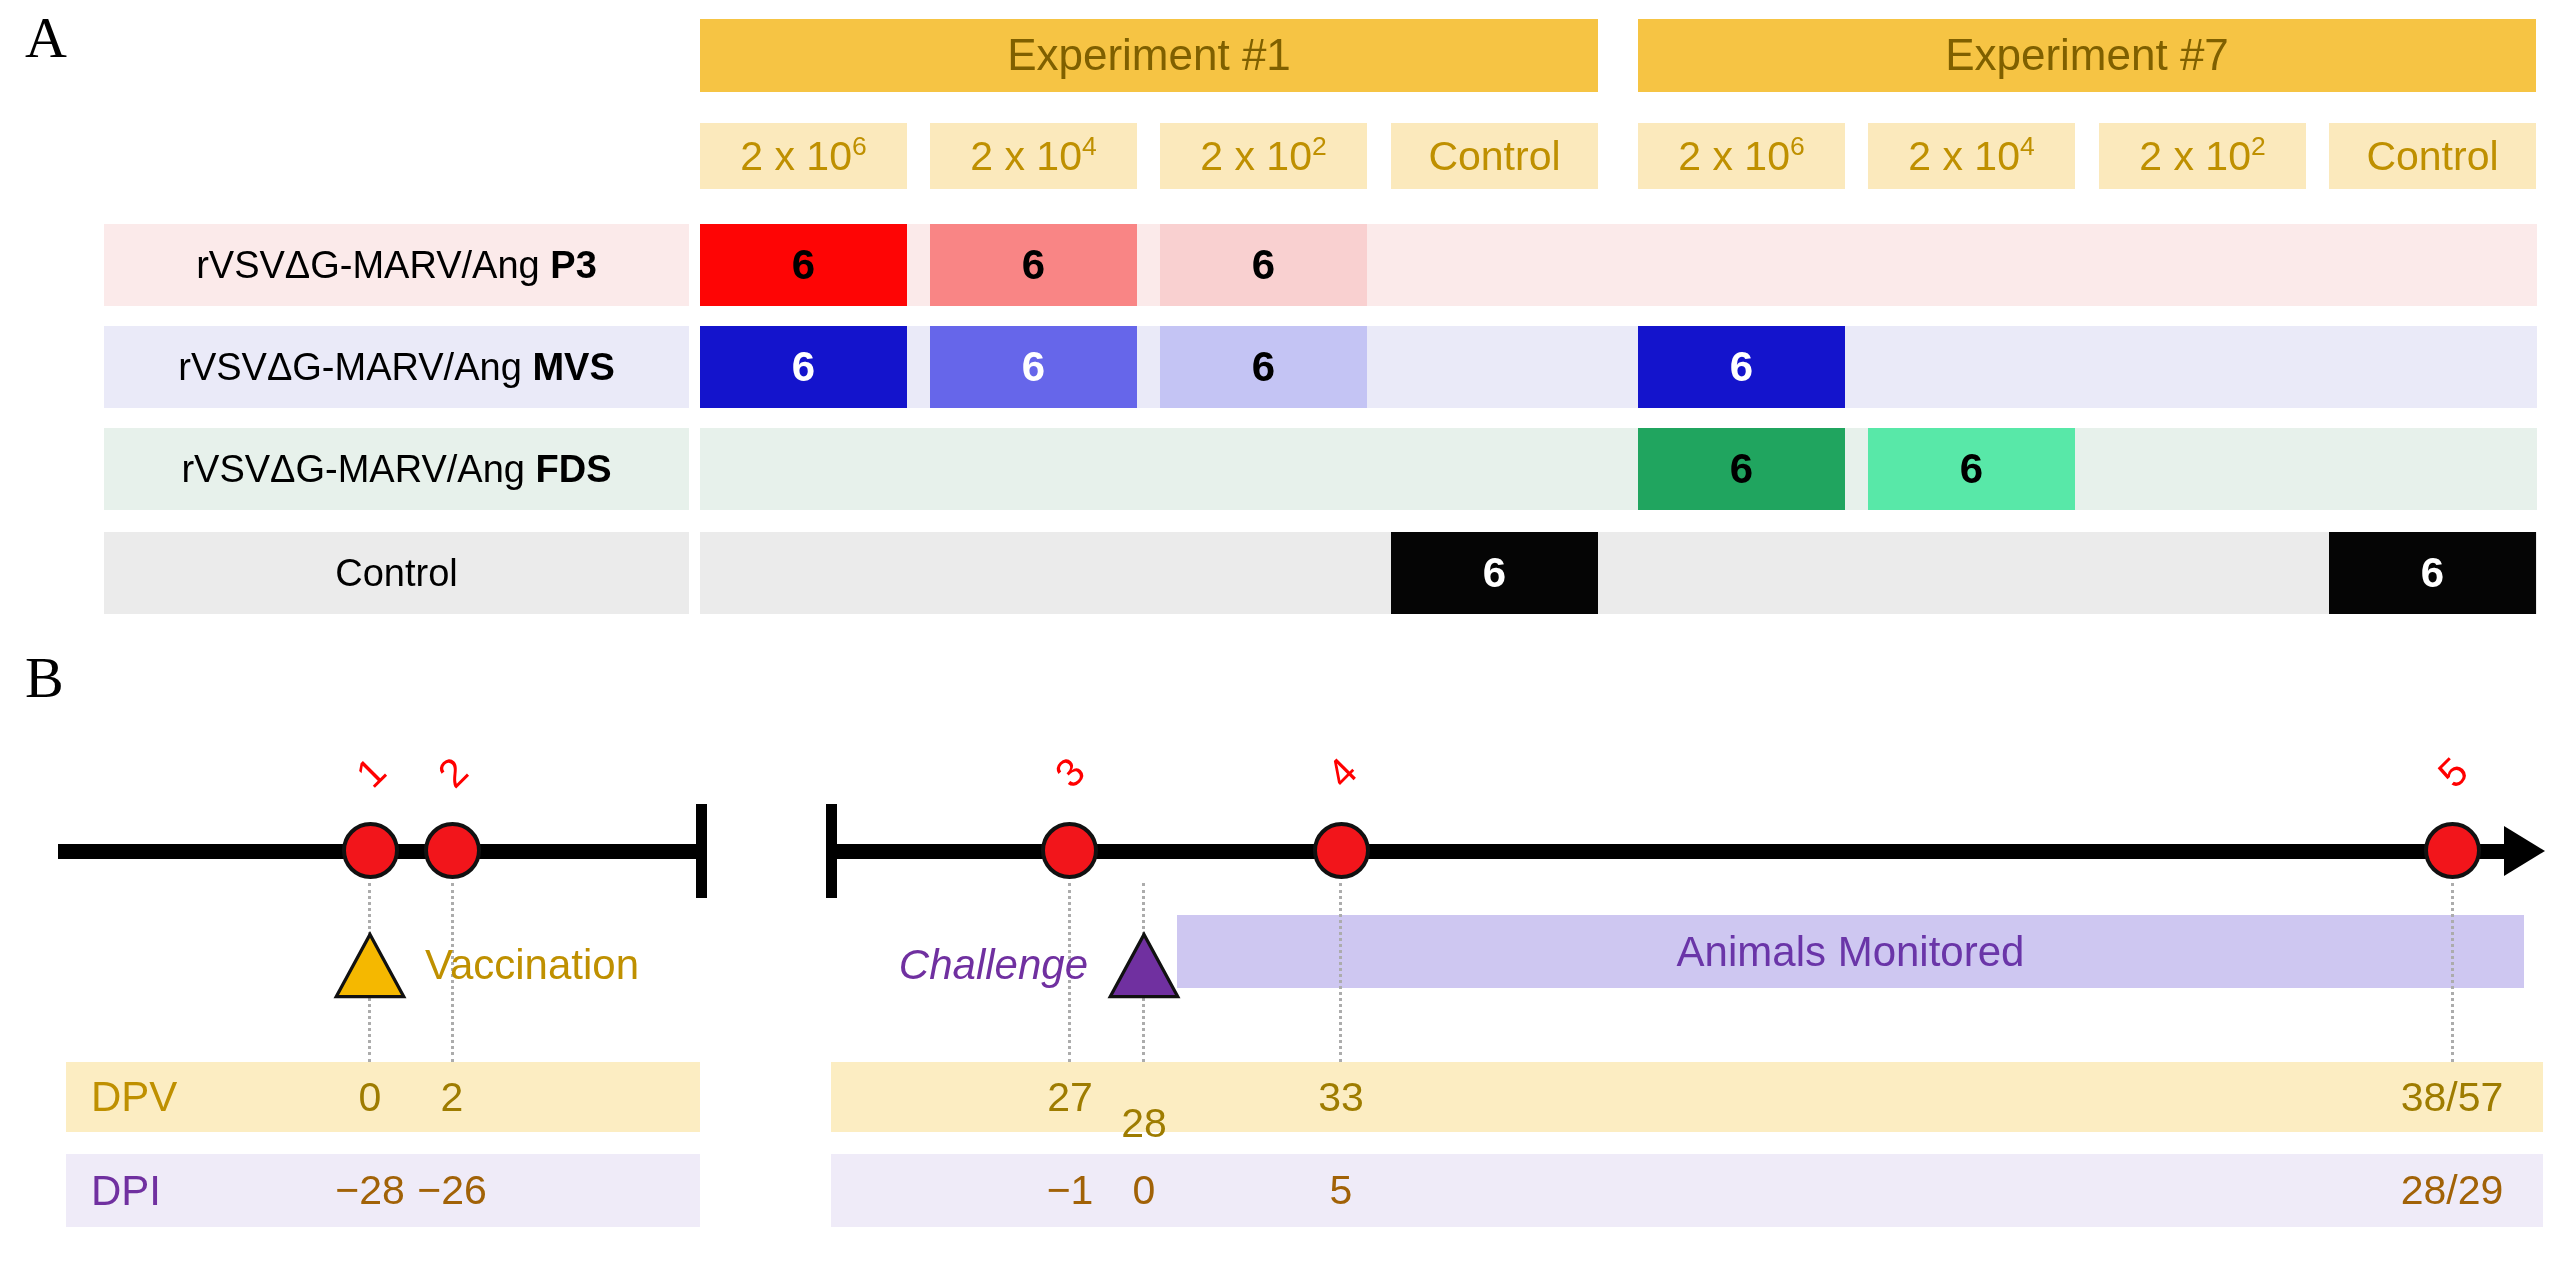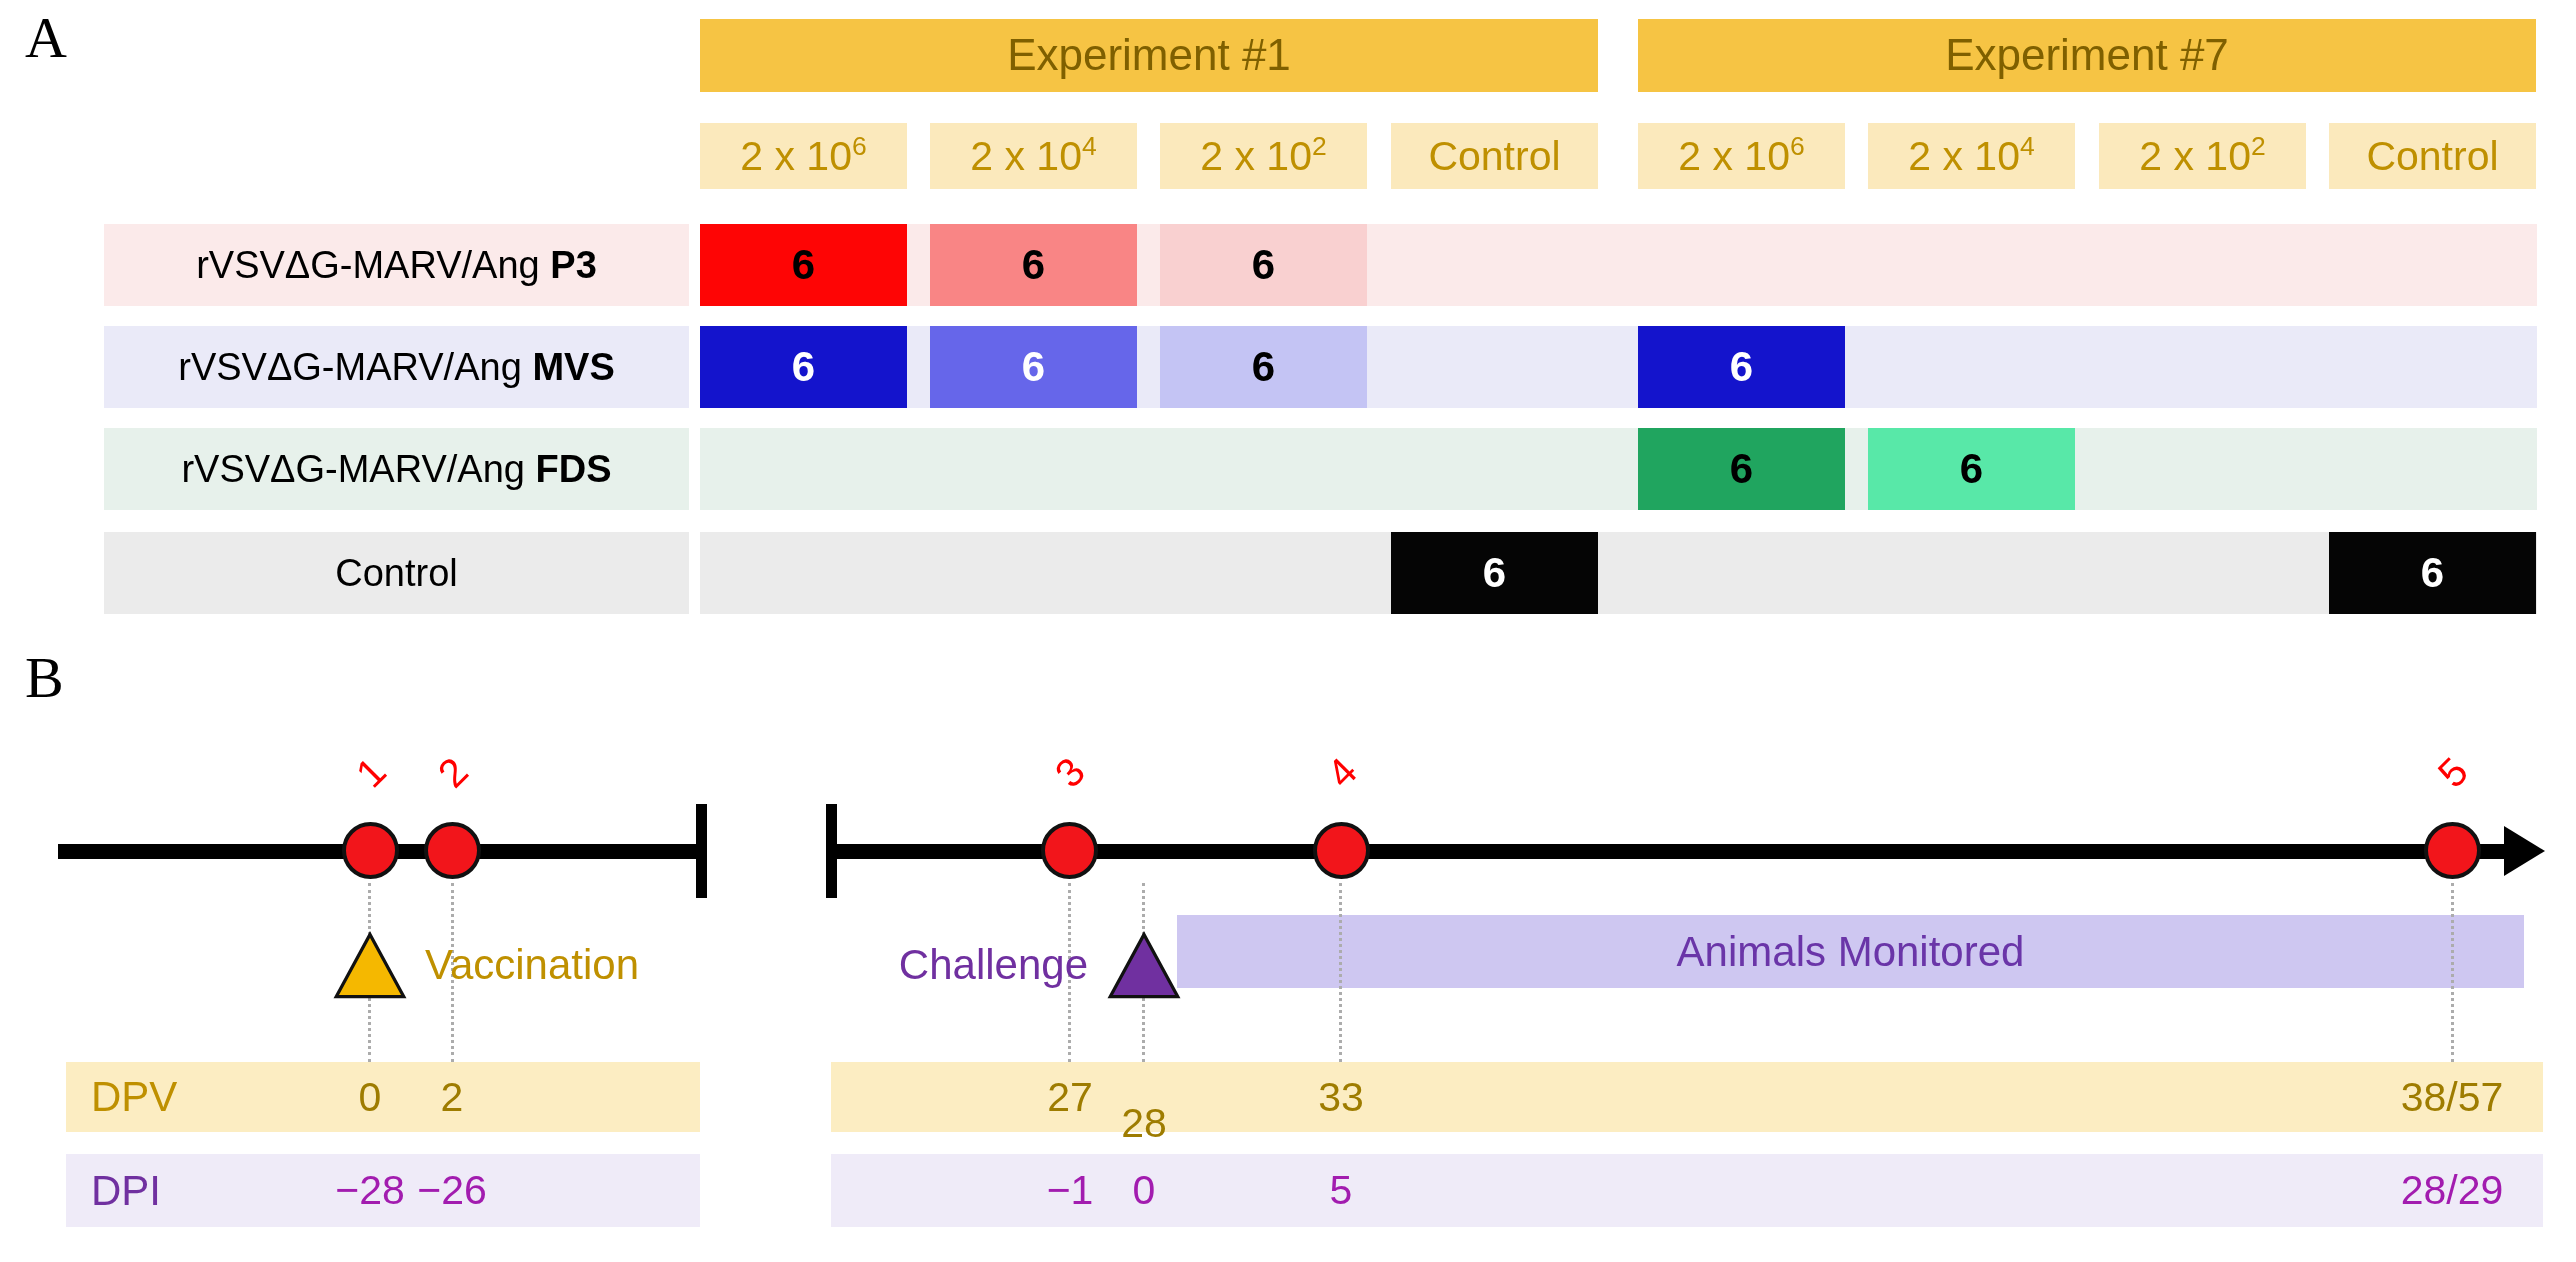--- a/index.html
+++ b/index.html
@@ -51,21 +51,21 @@
     display:flex;align-items:center;justify-content:center;z-index:1;}
   .monitored-bar span{color:#6A35A8;font-size:42px;}
   .band{position:absolute;display:flex;align-items:center;z-index:1;}
   .dpv-band{top:1062px;height:70px;background:#FCEDC2;}
   .dpi-band{top:1154px;height:73px;background:#EFEBF8;}
   .band-label{font-size:42px;margin-left:25px;text-align:right;}
   .dpv-band .band-label{color:#BF9000;}
   .dpi-band .band-label{color:#7030A0;}
   .tv{position:absolute;width:212px;text-align:center;font-size:41px;z-index:2;}
   .dpv-val{top:1062px;line-height:70px;color:#9E7C00;}
-  .dpi-val{top:1154px;line-height:73px;color:#a21caf;}
+  .dpi-val{top:1154px;line-height:73px;color:#a16207;}
 </style>
 </head>
 <body>
 
 <div id="page">
 
   <div class="panel-letter" style="left:25px;top:9.3px;">A</div>
 
   <div class="exp-header" style="left:700px;width:898px;">
     <span>Experiment #1</span>
@@ -169,21 +169,21 @@
   <div class="tl-tick" style="left:826px;"></div>
   <div class="tl-line" style="left:831px;width:1676px;"></div>
   <div class="arrowhead"></div>
   <div class="circle" style="left:1041px;"></div>
   <div class="circle" style="left:1313px;"></div>
   <div class="circle" style="left:2424px;"></div>
   <div class="tnum" style="left:1040px;">3</div>
   <div class="tnum" style="left:1312px;">4</div>
   <div class="tnum" style="left:2423px;">5</div>
 
-  <div class="event-label" style="left:823px;width:265px;text-align:right;color:#7030A0;">Challenge</div>
+  <div class="event-label" style="left:823px;width:265px;text-align:right;color:#7030A0;font-style:italic;">Challenge</div>
   <svg class="tri" style="left:1107px;top:931px;" width="74" height="69" viewBox="0 0 112 104">
     <polygon points="56,5 107,99 5,99" fill="#7030A0" stroke="#111111" stroke-width="5"></polygon>
   </svg>
 
   <div class="band dpv-band" style="left:66px;width:634px;">
     <span class="band-label">DPV</span>
   </div>
   <div class="band dpv-band" style="left:831px;width:1712px;"></div>
   <div class="tv dpv-val" style="left:264px;">0</div>
   <div class="tv dpv-val" style="left:346px;">2</div>

